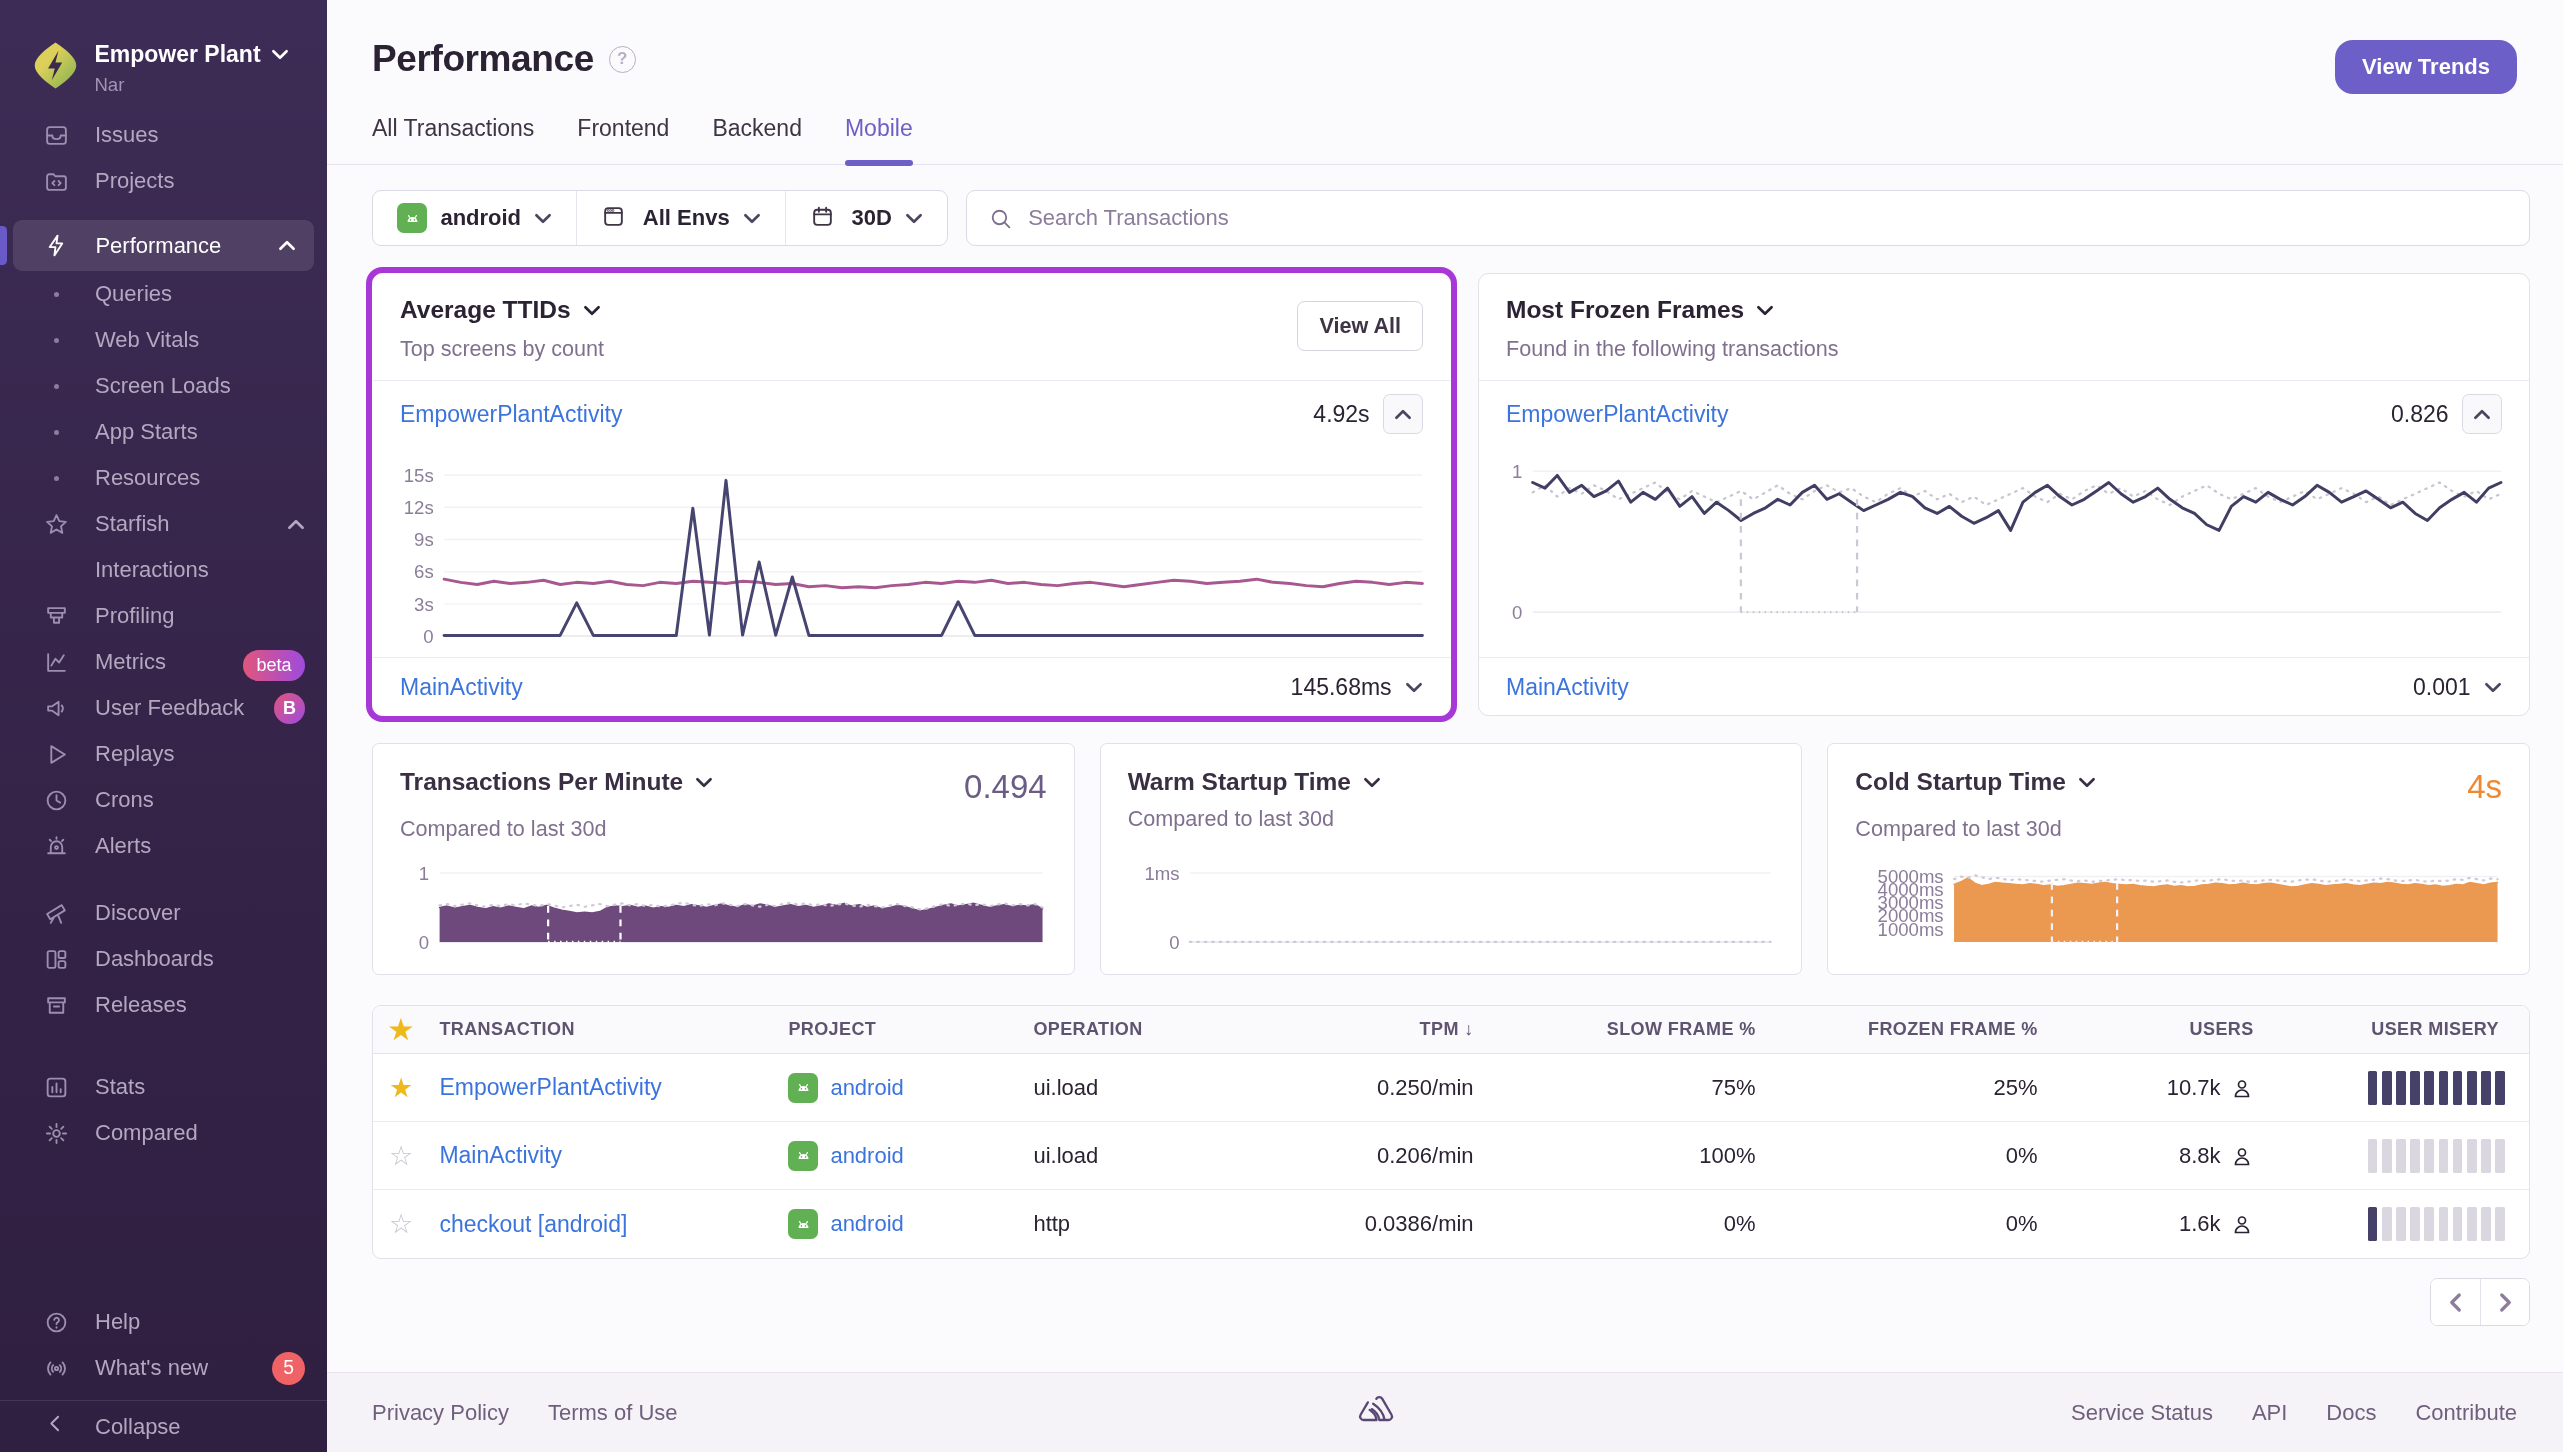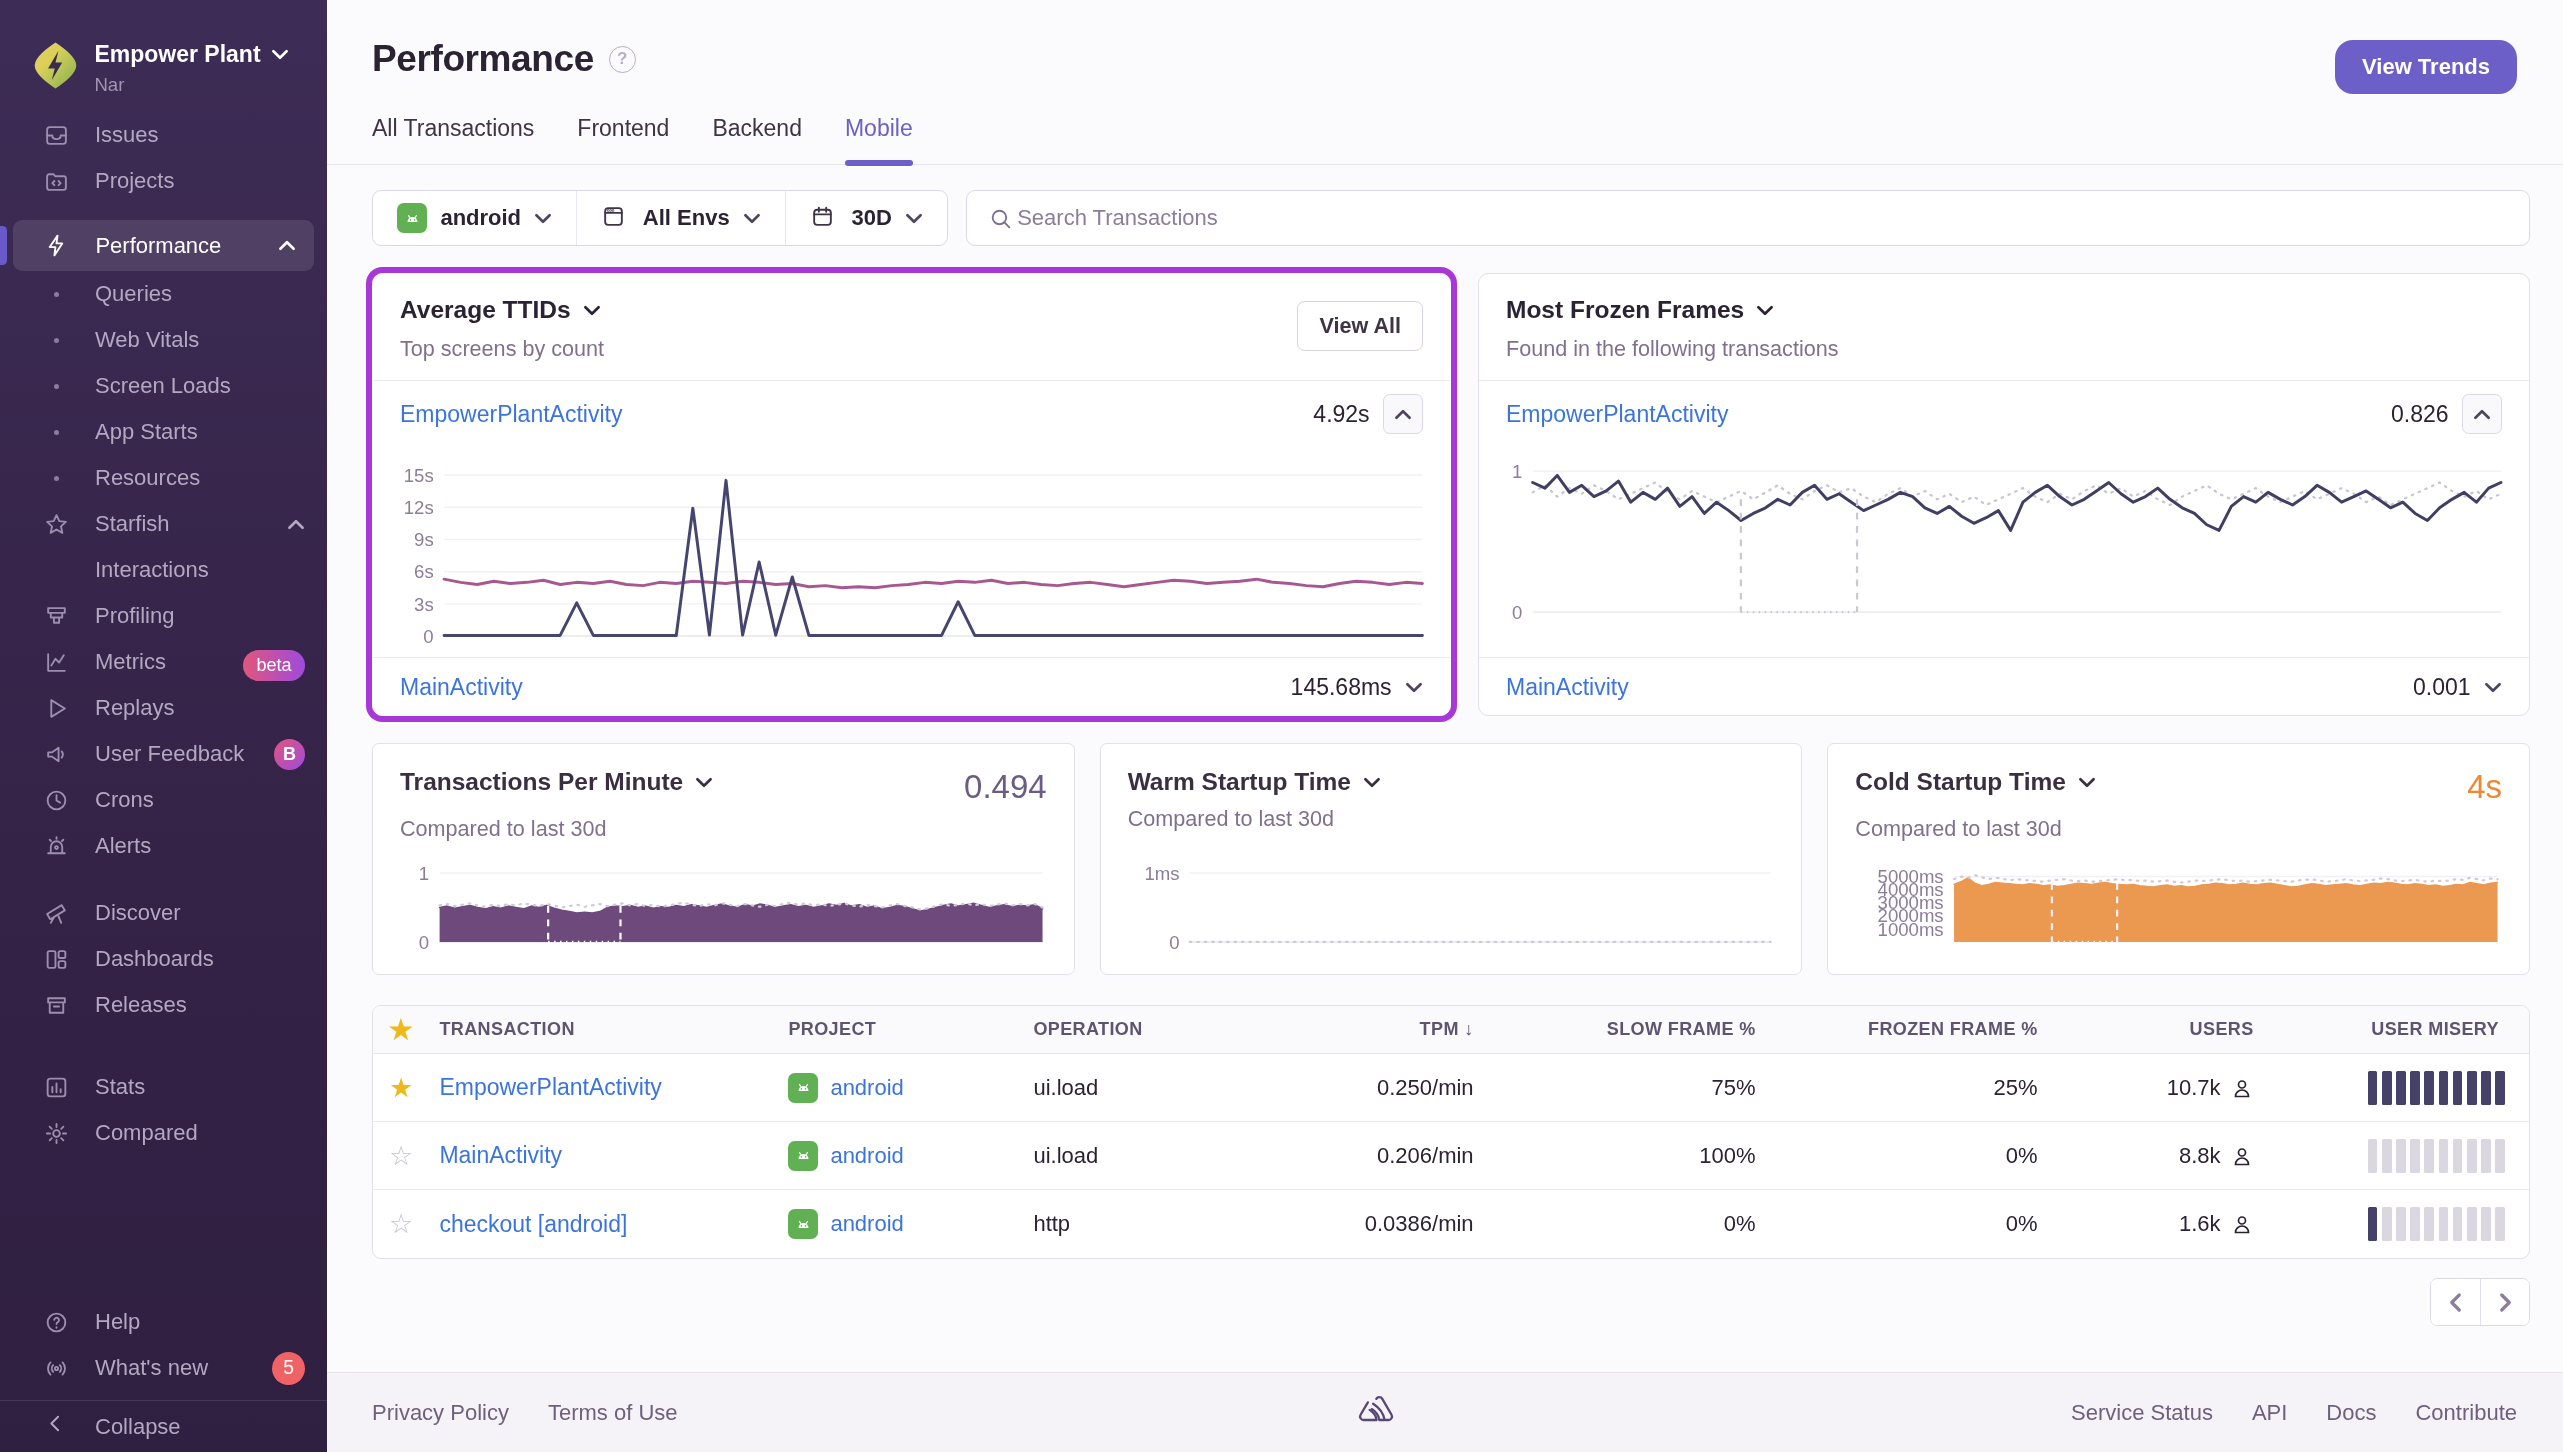--- a/index.html
+++ b/index.html
@@ -43,21 +43,21 @@
   .tab.active::after { content:""; position:absolute; left:0; right:0; bottom:-1.5px; height:5.2px; background:#6c5fc7; border-radius:3px; }
 
   .content { flex:1; padding:25px 33px 0 45px; display:flex; flex-direction:column; }
   .filter-row { display:flex; gap:18px; }
   .filter-group { display:flex; align-items:stretch; background:#fff; border:1.5px solid #ded8e4; border-radius:9px; height:56px; }
   .filter-seg { display:flex; align-items:center; gap:13.4px; padding:0 24px; font-size:22px; font-weight:600; color:#2b2233; cursor:pointer; }
   .filter-seg + .filter-seg { border-left:1.5px solid #e9e4ee; }
   .filter-seg .chev { color:#4e4460; }
   .seg-icon { width:28px; height:28px; color:#3e3446; display:flex; }
   .android-chip { width:30px; height:30px; border-radius:6.7px; background:#61b053; display:flex; align-items:center; justify-content:center; }
-  .search-box { flex:1; display:flex; align-items:center; gap:4px; background:#fff; border:1.5px solid #ded8e4; border-radius:9px; height:56px; padding:4px 21px; color:#80708f; }
+  .search-box { flex:1; display:flex; align-items:center; gap:15px; background:#fff; border:1.5px solid #ded8e4; border-radius:9px; height:56px; padding:4px 21px; color:#80708f; }
   .search-box input { border:none; outline:none; font-size:22px; flex:1; color:#2b2233; font-family:"Liberation Sans",sans-serif; background:transparent; }
   .search-box input::placeholder { color:#8b7d9b; }
 
   .cards-row1 { display:grid; grid-template-columns:1079px 1fr; gap:27px; margin-top:27px; }
   .card { background:#fff; border:1.5px solid #e4dfe8; border-radius:10.4px; display:flex; flex-direction:column; height:443px; }
   .card.highlight { box-shadow:0 0 0 6px #a737d6; border-color:#fff; }
   .card-head { padding:22px 27px 18px; display:flex; justify-content:space-between; align-items:flex-start; border-bottom:1.5px solid #eceaf0; }
   .card-title { font-size:24.5px; font-weight:bold; color:#2b2233; display:flex; align-items:center; gap:12px; cursor:pointer; }
   .card-sub { font-size:21.6px; color:#80708f; margin-top:12px; }
   .view-all { border:1.5px solid #d8d2de; border-radius:7.4px; padding:11px 21px; font-size:21.6px; font-weight:600; color:#3e3446; background:#fff; cursor:pointer; margin-top:4.5px; }
@@ -223,34 +223,34 @@
           <path d="M4 4v16h16"></path>
           <path d="M7 15l4-6.5 3.5 3.5L19 5"></path>
         </svg>
       </span>
     <span>Metrics</span>
     <span class="badge-beta">beta</span>
   </div>
   <div class="nav-item">
     <span class="nav-icon">
         <svg class="ico" viewBox="0 0 24 24">
-          <path d="M7 4l13 8-13 8z"></path>
-        </svg>
-      </span>
-    <span>Replays</span>
-  </div>
-  <div class="nav-item">
-    <span class="nav-icon">
-        <svg class="ico" viewBox="0 0 24 24">
           <path d="M4 10v4h3.5l6.5 4.5v-13L7.5 10z"></path>
           <path d="M17 9a5 5 0 0 1 0 6"></path>
         </svg>
       </span>
     <span>User Feedback</span>
     <span class="badge-b">B</span>
+  </div>
+  <div class="nav-item">
+    <span class="nav-icon">
+        <svg class="ico" viewBox="0 0 24 24">
+          <path d="M7 4l13 8-13 8z"></path>
+        </svg>
+      </span>
+    <span>Replays</span>
   </div>
   <div class="nav-item">
     <span class="nav-icon">
         <svg class="ico" viewBox="0 0 24 24">
           <circle cx="12" cy="12" r="8.5"></circle>
           <path d="M12 7v5l3.5 2"></path>
         </svg>
       </span>
     <span>Crons</span>
   </div>

